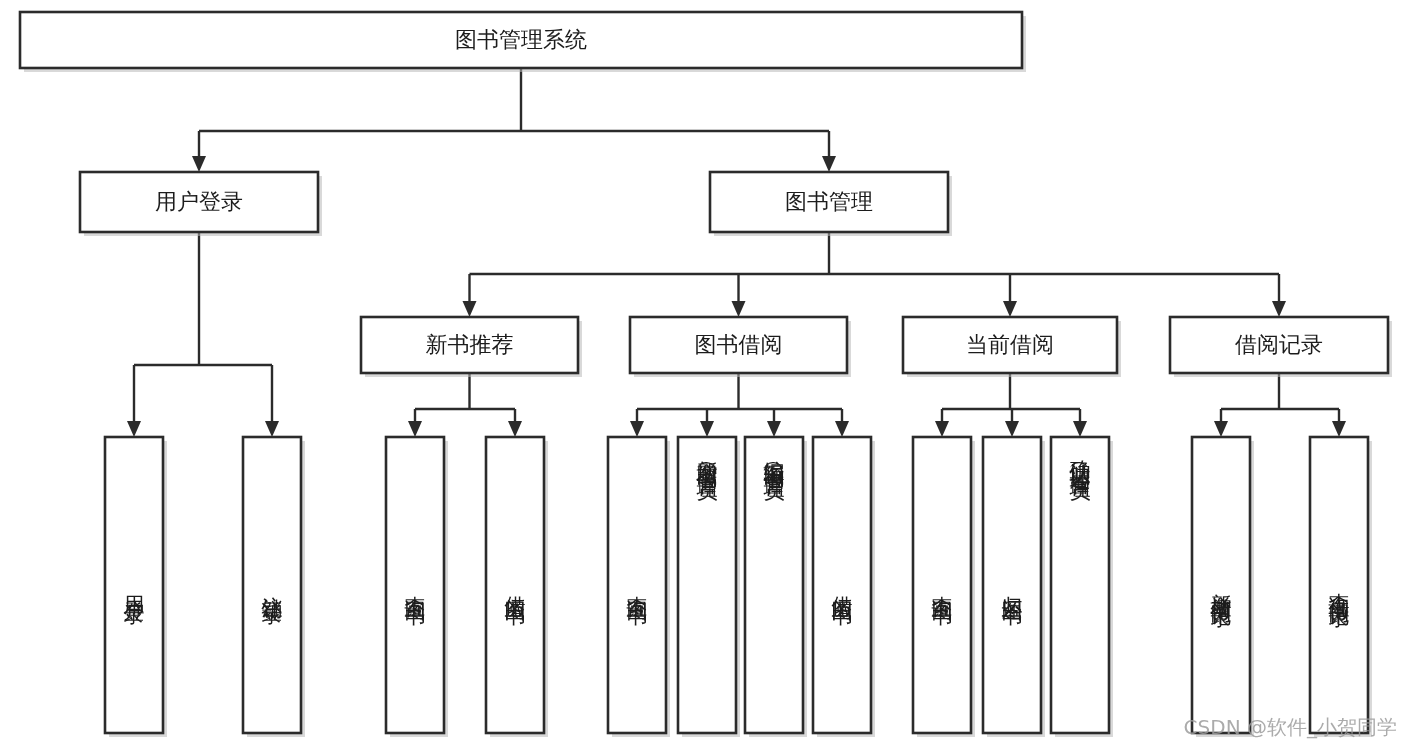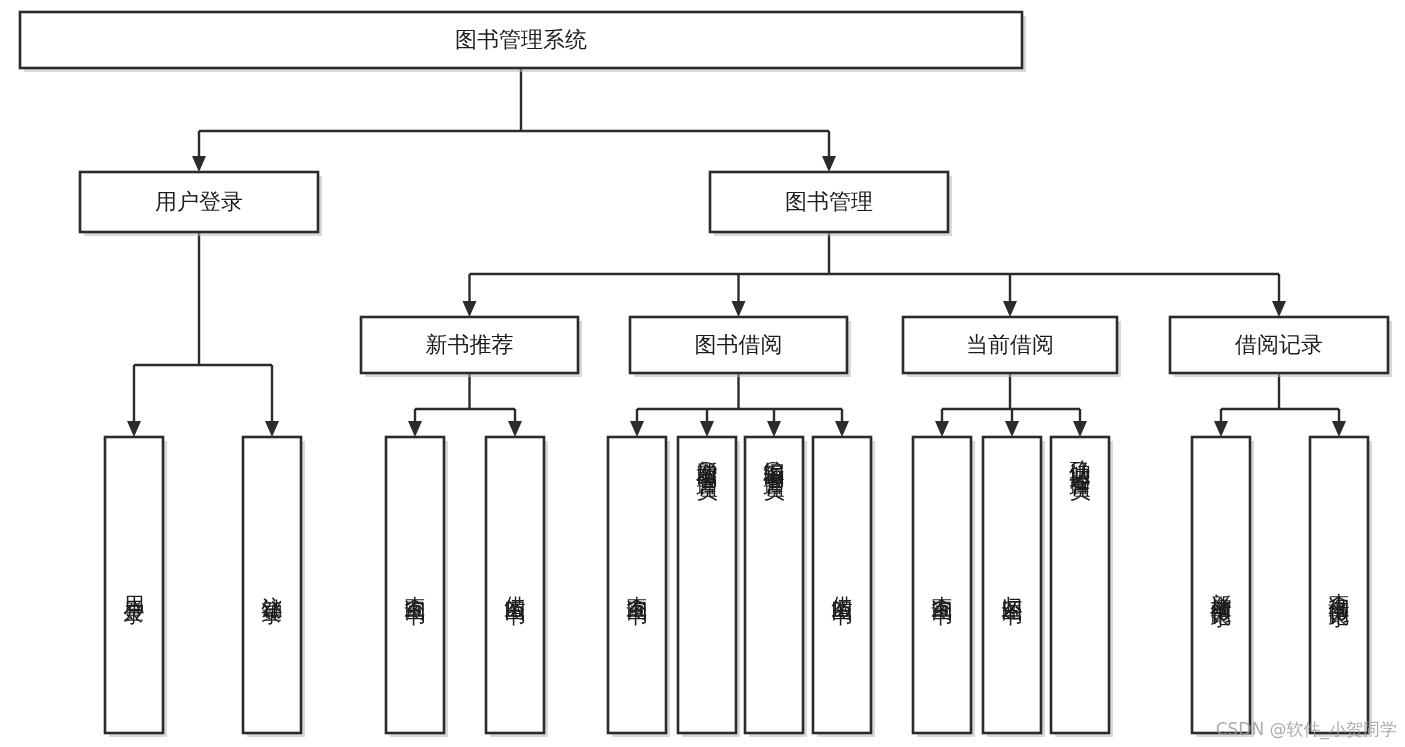--- a/index.html
+++ b/index.html
@@ -63,21 +63,21 @@
     color: #1c1c1c;
     text-align: center;
     white-space: nowrap;
     pointer-events: none;
   }
   .watermark {
     position: absolute;
     right: 8px;
     bottom: 6px;
     font-family: "DejaVu Sans", "Liberation Sans", sans-serif;
-    font-size: 17px;
+    font-size: 20px;
     color: #9d9d9d;
     opacity: 0.85;
     white-space: nowrap;
   }
 </style>
 </head>
 <body>
 
 <div id="diagram-root">
   <svg id="flow" viewBox="0 0 1405 747">

